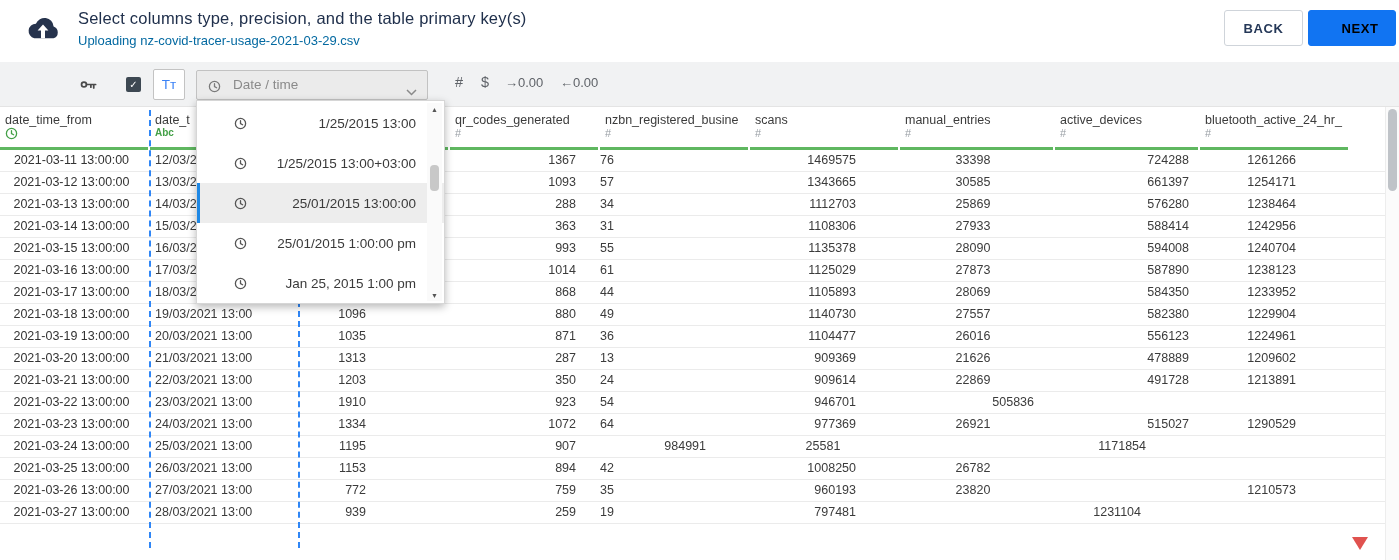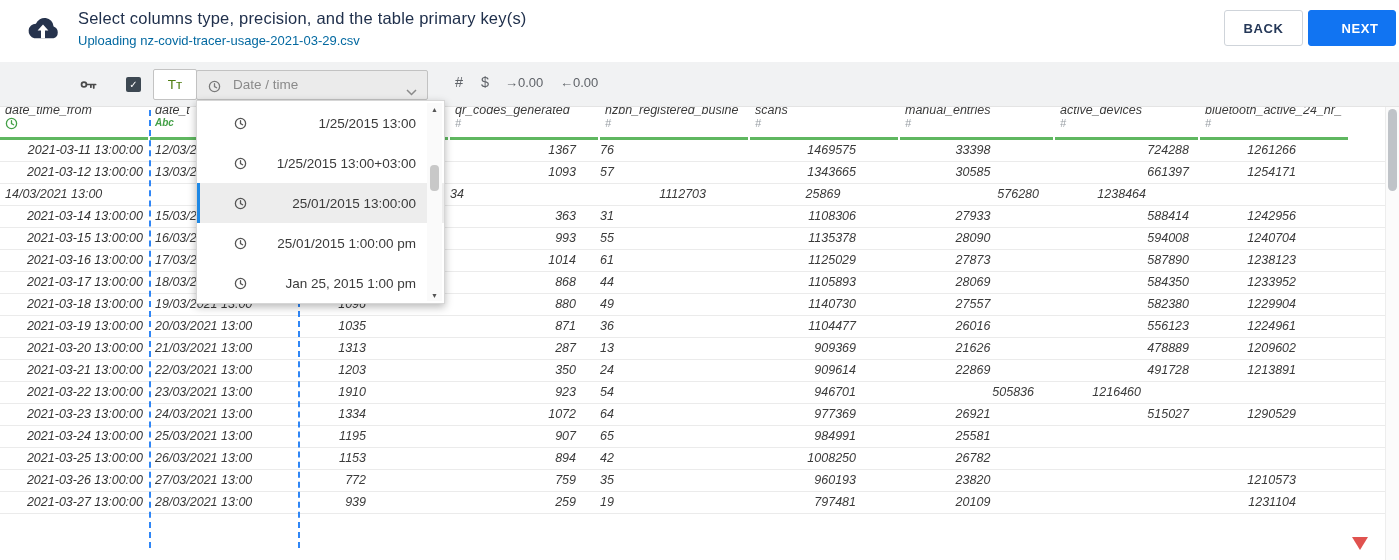--- a/index.html
+++ b/index.html
@@ -8,54 +8,54 @@
 
   
   .header { position:absolute; top:0; left:0; width:1399px; height:62px; background:#fff; z-index:4;margin-left:8px; }
   .cloud { position:absolute; left:18px; top:16px; }
   .titles { position:absolute; left:70px; top:9px; }
   .title { font-size:16.5px; color:#20304c; letter-spacing:.2px; }
   .subtitle { font-size:13px; color:#0369a1; margin-top:5px; }
   .btn { position:absolute; top:10px; height:36px; border-radius:3px; font-size:13px; font-weight:700;
     letter-spacing:.6px; cursor:pointer; font-family:inherit; }
   .btn.back { right:104px; width:79px; background:#fff; border:1px solid #cfd4da; color:#253858; }
-  .btn.next { right:11px; width:88px; background:#1174f2; border:1px solid #1174f2; color:#ffffff;padding-left:16px; }
+  .btn.next { right:11px; width:88px; background:#1174f2; border:1px solid #1174f2; color:#000000;padding-left:16px; }
 
   
   .toolbar { position:absolute; top:62px; left:0; width:1399px; height:45px; background:#f1f2f3;
     border-bottom:1px solid #e4e4e4; z-index:4; }
   .tb-key { position:absolute; left:79px; top:13px; }
   .tb-check { position:absolute; left:126px; top:15px; width:15px; height:15px; background:#3d4852;
     border-radius:2px; color:#fff; font-size:10px; line-height:15px; text-align:center; cursor:pointer; }
-  .tb-text { position:absolute; left:153px; top:7px; width:44px; height:31px; background:#fff;
-    border:1px solid #c3c3c3; border-radius:2px; font-size:13.5px; color:#4d7c0f; cursor:pointer; font-family:inherit; }
+  .tb-text { position:absolute; left:153px; top:7px; width:32px; height:31px; background:#fff;
+    border:1px solid #c3c3c3; border-radius:2px; font-size:13.5px; color:#3b82f6; cursor:pointer; font-family:inherit; }
   .tb-select { position:absolute; left:196px; top:8px; width:232px; height:30px; background:#ebebeb;
     border:1px solid #c2c2c2; border-radius:2px; cursor:pointer; }
   .sel-clock { position:absolute; left:11px; top:8px; }
   .sel-label { position:absolute; left:36px; top:0; line-height:28px; font-size:13.5px; color:#8a8a8a; }
   .sel-caret { position:absolute; right:10px; top:11px; }
   .tb-flat { position:absolute; top:12px; background:none; border:none; color:#5f6368; cursor:pointer; font-family:inherit; }
   .tb-hash { left:455px; font-size:14.5px; }
   .tb-cur  { left:481px; font-size:14.5px; }
   .tb-inc  { left:505px; font-size:13px; top:13px; }
   .tb-dec  { left:560px; font-size:13px; top:13px; }
 
   
-  .table { position:absolute; top:100px; left:0; width:1385px; z-index:1;font-style:italic; }
+  .table { position:absolute; top:110px; left:0; width:1385px; z-index:1; }
   .thead { display:flex; height:40px; }
   .th { position:relative; padding-left:5px; }
   .th-label { font-size:12.5px; color:#3b3b3b; padding-top:3px; height:17px; white-space:nowrap; overflow:visible; }
   .th-type { height:15px; font-size:11px; color:#9aa0a6; }
   .th-type.abc { color:#43a047; font-size:10px; font-weight:700; }
   .th-bar { position:absolute; bottom:0; left:0; right:2px; height:3px; background:#5fb760; }
   .tr { display:flex; height:22px; border-bottom:1px solid #ebebeb; }
   .td { line-height:21px; font-size:12.5px; white-space:nowrap; overflow:hidden; }
   .c0{width:150px} .c1{width:150px} .c2{width:150px} .c3{width:150px} .c4{width:150px}
   .c5{width:150px} .c6{width:155px} .c7{width:145px} .c8{width:150px} .c9{width:35px}
-  .td.c0{text-align:right; padding-right:7px; color:#333;}
+  .td.c0{text-align:center; padding-right:7px; color:#333;}
   .td.c1{text-align:left; padding-left:5px;}
   .td.c2{text-align:right; padding-right:84px;}
   .td.c3{text-align:right; padding-right:24px;}
   .td.c4{text-align:left; padding-right:11px;}
   .td.c5{text-align:right; padding-right:44px;}
   .td.c6{text-align:center; padding-right:9px;}
   .td.c7{text-align:right; padding-right:11px;}
   .td.c8{text-align:right; padding-right:54px;}
 
   
@@ -204,20 +204,21 @@
         <div class="td c2"></div>
         <div class="td c3">1093</div>
         <div class="td c4">57</div>
         <div class="td c5">1343665</div>
         <div class="td c6">30585</div>
         <div class="td c7">661397</div>
         <div class="td c8">1254171</div>
         <div class="td c9"></div>
       </div>
       <div class="tr">
+        <div class="td c0">2021-03-13 13:00:00</div>
         <div class="td c1">14/03/2021 13:00</div>
         <div class="td c2"></div>
         <div class="td c3">288</div>
         <div class="td c4">34</div>
         <div class="td c5">1112703</div>
         <div class="td c6">25869</div>
         <div class="td c7">576280</div>
         <div class="td c8">1238464</div>
         <div class="td c9"></div>
       </div>
@@ -318,44 +319,43 @@
         <div class="td c9"></div>
       </div>
       <div class="tr">
         <div class="td c0">2021-03-22 13:00:00</div>
         <div class="td c1">23/03/2021 13:00</div>
         <div class="td c2">1910</div>
         <div class="td c3">923</div>
         <div class="td c4">54</div>
         <div class="td c5">946701</div>
         <div class="td c7">505836</div>
-        <div class="td c8">1216460</div>
         <div class="td c9"></div>
       </div>
       <div class="tr">
         <div class="td c0">2021-03-23 13:00:00</div>
         <div class="td c1">24/03/2021 13:00</div>
         <div class="td c2">1334</div>
         <div class="td c3">1072</div>
         <div class="td c4">64</div>
         <div class="td c5">977369</div>
         <div class="td c6">26921</div>
         <div class="td c7">515027</div>
         <div class="td c8">1290529</div>
         <div class="td c9"></div>
       </div>
       <div class="tr">
         <div class="td c0">2021-03-24 13:00:00</div>
         <div class="td c1">25/03/2021 13:00</div>
         <div class="td c2">1195</div>
         <div class="td c3">907</div>
-        <div class="td c4">65</div>
         <div class="td c5">984991</div>
         <div class="td c6">25581</div>
         <div class="td c7"></div>
+        <div class="td c8">1171854</div>
         <div class="td c9"></div>
       </div>
       <div class="tr">
         <div class="td c0">2021-03-25 13:00:00</div>
         <div class="td c1">26/03/2021 13:00</div>
         <div class="td c2">1153</div>
         <div class="td c3">894</div>
         <div class="td c4">42</div>
         <div class="td c5">1008250</div>
         <div class="td c6">26782</div>
@@ -375,21 +375,20 @@
         <div class="td c8">1210573</div>
         <div class="td c9"></div>
       </div>
       <div class="tr">
         <div class="td c0">2021-03-27 13:00:00</div>
         <div class="td c1">28/03/2021 13:00</div>
         <div class="td c2">939</div>
         <div class="td c3">259</div>
         <div class="td c4">19</div>
         <div class="td c5">797481</div>
-        <div class="td c6">20109</div>
         <div class="td c7"></div>
         <div class="td c8">1231104</div>
         <div class="td c9"></div>
       </div>
     </div>
 </div>
 
 <div class="dash l"></div>
 <div class="dash r"></div>
 

